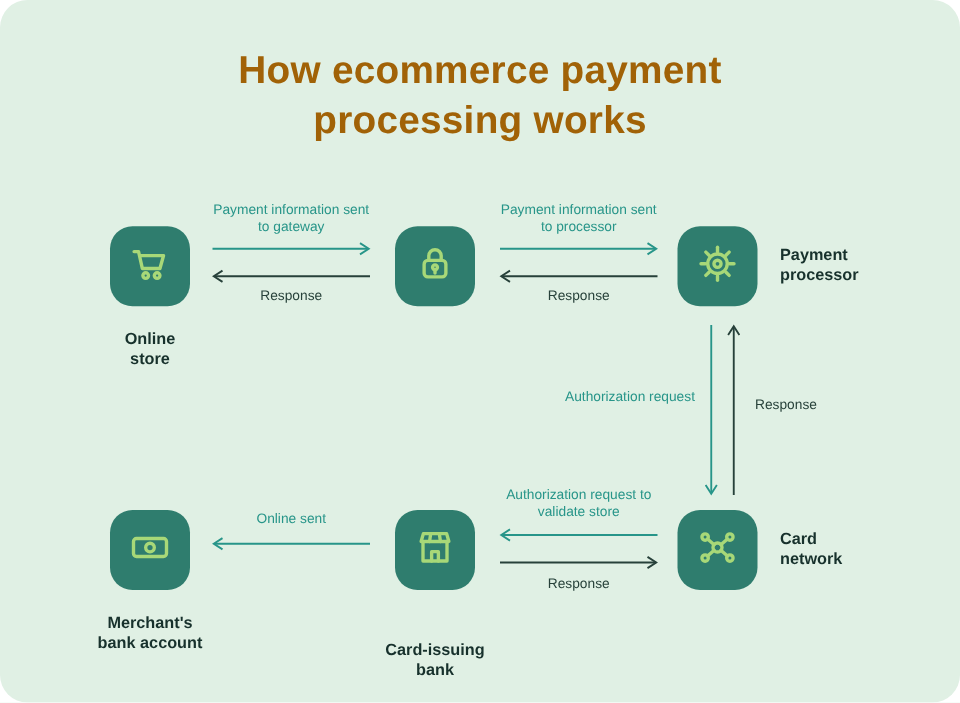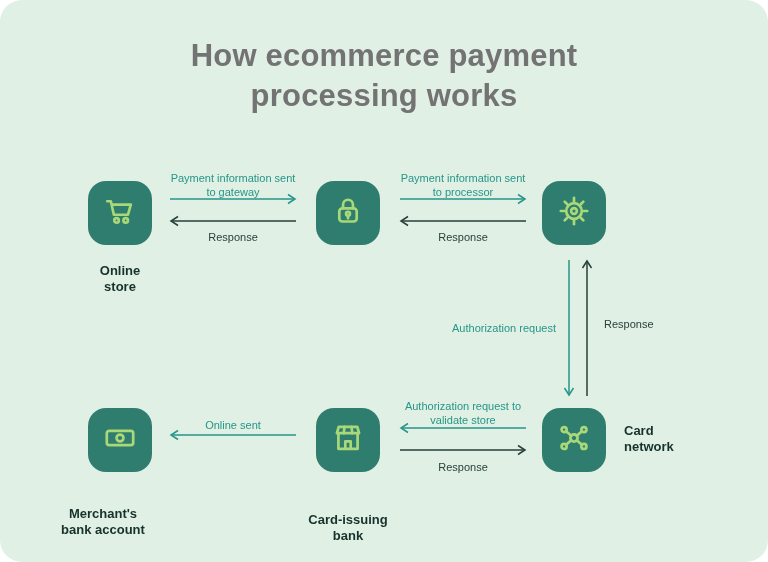--- a/index.html
+++ b/index.html
@@ -4,36 +4,36 @@
 <style>
   html,body{margin:0;padding:0;background:#ffffff;}
   body{font-family:"Liberation Sans","DejaVu Sans",sans-serif;}
   .canvas{
     position:relative;width:768px;height:562px;background:#e0f0e4;
     border-radius:22px;overflow:hidden;
   }
   .title{
     position:absolute;top:36px;left:50%;transform:translateX(-50%);
     width:430px;text-align:center;font-size:31px;line-height:1.28;
-    font-weight:800;color:#737373;letter-spacing:.2px;
+    font-weight:800;color:#a16207;letter-spacing:.2px;
   }
   .tile{
     position:absolute;width:64px;height:64px;border-radius:18px;
     background:#2f7d6e;display:flex;align-items:center;justify-content:center;
   }
   .tile svg{stroke:#a8d878;fill:none;stroke-width:1.8;stroke-linecap:round;stroke-linejoin:round;}
   .node-label{
     position:absolute;font-size:13px;font-weight:700;color:#17312c;
     line-height:1.25;text-align:center;
   }
   .node-label.side{text-align:left;}
   .edge-label{
     position:absolute;font-size:11px;line-height:1.3;text-align:center;
   }
-  .edge-label.req{color:#279589;font-weight:500;margin-top:10px;}
+  .edge-label.req{color:#279589;font-weight:500;}
   .edge-label.res{color:#27413a;font-weight:400;}
   .arrow{position:absolute;}
   .arrow svg{display:block;}
   .arrow.req line,.arrow.req path{stroke:#279589;fill:none;stroke-width:1.5;}
   .arrow.res line,.arrow.res path{stroke:#27413a;fill:none;stroke-width:1.5;}
   
   #tile-online-store{left:88px;top:181px;}
   #tile-payment-gateway{left:316px;top:181px;}
   #tile-payment-processor{left:542px;top:181px;}
   #tile-merchant-bank{left:88px;top:408px;}
@@ -116,21 +116,22 @@
         <circle cx="18.6" cy="17.6" r="1.7"></circle>
         <line x1="10.2" y1="10.5" x2="6.7" y2="7.5"></line>
         <line x1="13.8" y1="10.5" x2="17.3" y2="7.5"></line>
         <line x1="10.2" y1="13.5" x2="6.7" y2="16.5"></line>
         <line x1="13.8" y1="13.5" x2="17.3" y2="16.5"></line>
       </svg>
     </span>
   </div>
 
   <div class="node-label" style="left:88px;top:263px;width:64px;">Online store</div>
-  <div class="node-label" style="left:58px;top:490px;width:90px;margin-top:16px;">Merchant's bank account</div>
+  <div class="node-label side" style="left:624px;top:196px;width:92px;">Payment processor</div>
+  <div class="node-label" style="left:75px;top:490px;width:90px;">Merchant's bank account</div>
   <div class="node-label" style="left:306px;top:512px;width:84px;">Card-issuing bank</div>
   <div class="node-label side" style="left:624px;top:423px;width:70px;">Card network</div>
 
   <div class="edge-label req" style="left:168px;top:161px;width:130px;">Payment information sent to gateway</div>
   <div class="arrow req" style="left:168px;top:192px;">
     <svg width="130" height="14">
         <line x1="2" y1="7" x2="126" y2="7"></line>
         <path d="M120 2.5 127 7l-7 4.5"></path>
       </svg>
   </div>

